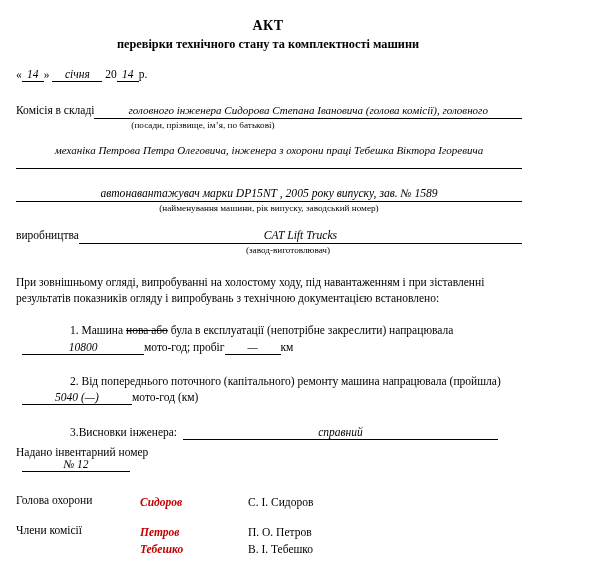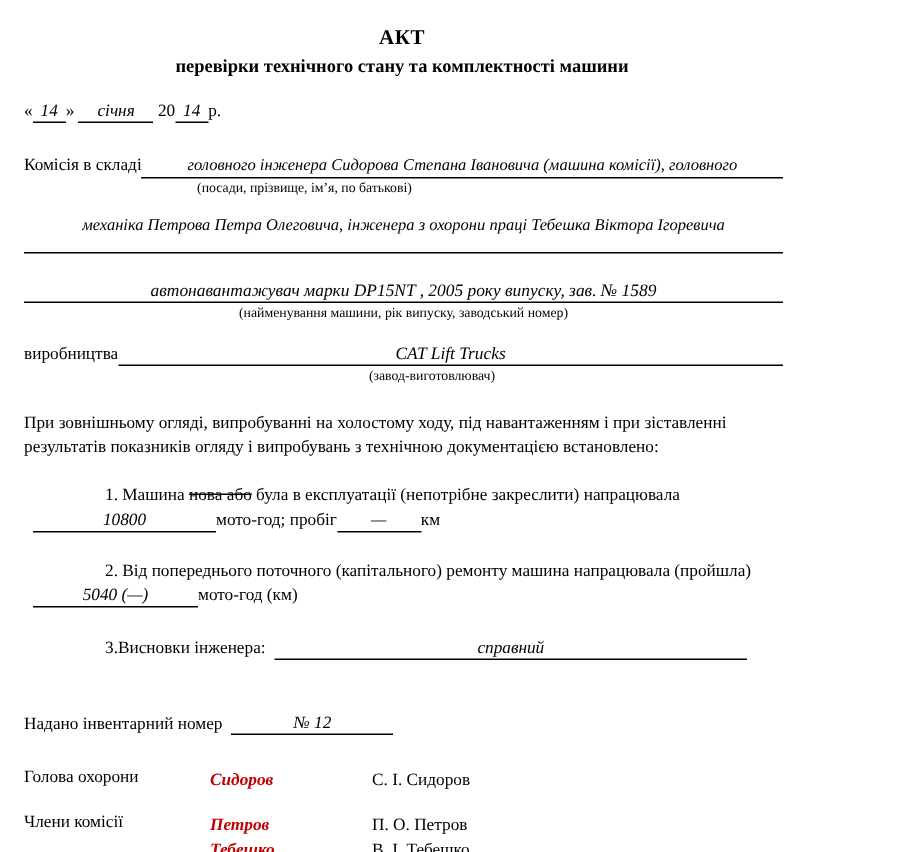--- a/index.html
+++ b/index.html
@@ -151,23 +151,24 @@
   .item-3-row { display: flex; align-items: baseline; }
   .val-3 {
     flex: 1;
     min-width: 0;
     margin-left: 6px;
     margin-right: 24px;
   }
 
   
   .inventory {
-    margin: 35px 0 0 2px;
-    display: flex;
-    align-items: center;
+    margin: 5px 0 0 2px;
+    display: flex;
+    align-items: flex-start;
+    flex-direction: column;
   }
   .val-inv { min-width: 108px; margin-left: 6px; }
 
   
   .signatures {
     margin: 22px 0 0 2px;
   }
   .sig-row {
     display: flex;
     align-items: flex-start;
@@ -194,21 +195,21 @@
   <div class="doc-subtitle">перевірки технічного стану та комплектності машини</div>
 
   <div class="date-line">
     <span>«</span><span class="u fill">14</span><span>»</span>
     <span class="u fill mon">січня</span>
     <span>20</span><span class="u fill">14</span><span>р.</span>
   </div>
 
   <div class="row commission-row">
     <span class="label">Комісія в складі</span>
-    <span class="u grow fill">головного інженера Сидорова Степана Івановича (машина комісії), головного</span>
+    <span class="u grow fill">головного інженера Сидорова Степана Івановича (голова комісії), головного</span>
   </div>
   <div class="caption cap-commission">(посади, прізвище, ім’я, по батькові)</div>
 
   <div class="commission-row2">
     <span class="u fill">механіка Петрова Петра Олеговича, інженера з охорони праці Тебешка Віктора Ігоревича</span>
   </div>
 
   <div class="assess">
     <div class="machine-underline">автонавантажувач марки DP15NT , 2005 року випуску, зав. № 1589</div>
     <div class="caption cap-machine">(найменування машини, рік випуску, заводський номер)</div>

